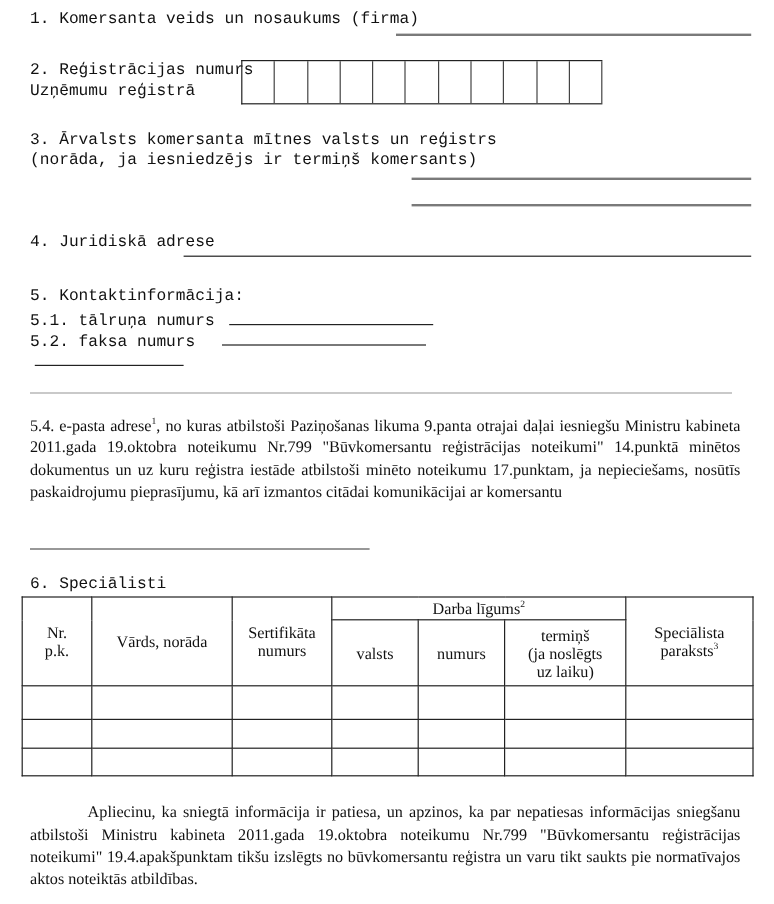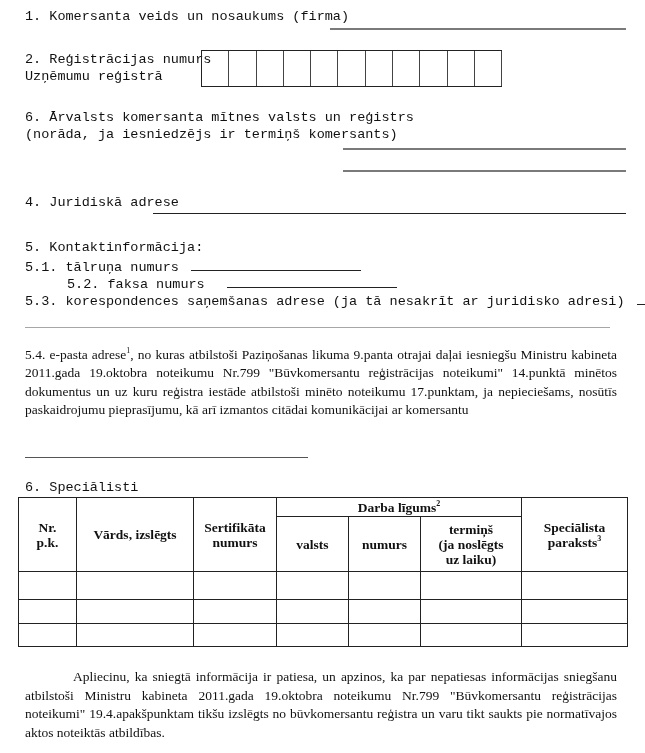--- a/index.html
+++ b/index.html
@@ -17,21 +17,21 @@
     .reg-box { width: 26.3px; height: 35px; border-right: 1.5px solid #444; }
     .para { position: absolute; left: 25px; width: 592px; line-height: 18.4px; text-align: justify; text-align-last: left; }
     sup { font-size: 8px; line-height: 0; vertical-align: 6px; }
     table.spec {
       position: absolute; left: 18px; top: 497px; width: 609px;
       border-collapse: collapse; table-layout: fixed;
       font-size: 13.5px;
     }
     table.spec td, table.spec th {
       border: 1.4px solid #222; padding: 0; text-align: center; vertical-align: middle;
-      font-weight: bold; line-height: 15px;
+      font-weight: normal; line-height: 15px;
     }
     table.spec th.sub { vertical-align: middle; }
     .decl { position: absolute; left: 25px; top: 668px; width: 592px; line-height: 18.6px; text-align: justify; }
   </style>
 </head>
 <body>
 
 <div class="abs" style="left:25px; top:9px;">1. Komersanta veids un nosaukums (firma)</div>
 <div class="line gray" style="left:330px; top:28px; width:296px;"></div>
 
@@ -44,39 +44,38 @@
   <div class="reg-box"></div>
   <div class="reg-box"></div>
   <div class="reg-box"></div>
   <div class="reg-box"></div>
   <div class="reg-box"></div>
   <div class="reg-box"></div>
   <div class="reg-box"></div>
   <div class="reg-box"></div>
 </div>
 
-<div class="abs" style="left:25px; top:110px;">6. Ārvalsts komersanta mītnes valsts un reģistrs</div>
+<div class="abs" style="left:25px; top:110px;">3. Ārvalsts komersanta mītnes valsts un reģistrs</div>
 <div class="abs" style="left:25px; top:127px;">(norāda, ja iesniedzējs ir termiņš komersants)</div>
 <div class="line gray" style="left:343px; top:148px; width:283px;"></div>
 <div class="line gray" style="left:343px; top:170px; width:283px;"></div>
 
 <div class="abs" style="left:25px; top:195px;">4. Juridiskā adrese</div>
 <div class="line" style="left:153px; top:213px; width:473px;"></div>
 
 <div class="abs" style="left:25px; top:240px;">5. Kontaktinformācija:</div>
 <div class="abs" style="left:25px; top:258px;">
   <span>5.1. tālruņa numurs</span>
   <span class="blank" style="width:170px; margin-left:4px;"></span>
 </div>
-<div class="abs" style="left:25px; top:275px;margin-left:42px;">
+<div class="abs" style="left:25px; top:275px;">
   <span>5.2. faksa numurs</span>
   <span class="blank" style="width:170px; margin-left:14px;"></span>
 </div>
 <div class="abs" style="left:25px; top:292px;">
-  <span>5.3. korespondences saņemšanas adrese (ja tā nesakrīt ar juridisko adresi)</span>
   <span class="blank" style="width:124px; margin-left:4px;"></span>
 </div>
 <div class="line light" style="left:25px; top:327px; width:585px;"></div>
 
 <div class="para" style="top:346px;"><span>5.4. e-pasta adrese</span><sup>1</sup><span>, no kuras atbilstoši Paziņošanas likuma 9.panta otrajai daļai iesniegšu Ministru kabineta 2011.gada 19.oktobra noteikumu Nr.799 "Būvkomersantu reģistrācijas noteikumi" 14.punktā minētos dokumentus un uz kuru reģistra iestāde atbilstoši minēto noteikumu 17.punktam, ja nepieciešams, nosūtīs paskaidrojumu pieprasījumu, kā arī izmantos citādai komunikācijai ar komersantu</span></div>
 <div class="line" style="left:25px; top:457px; width:283px; border-top-color:#555;"></div>
 
 <div class="abs" style="left:25px; top:480px;">6. Speciālisti</div>
 <table class="spec">
   <colgroup>
@@ -84,21 +83,21 @@
       <col style="width:117px">
       <col style="width:83px">
     <col style="width:72px">
       <col style="width:72px">
       <col style="width:101px">
       <col style="width:106px">
   </colgroup>
   <tbody>
       <tr style="height:19px;">
     <th rowspan="2"><span>Nr.</span><br><span>p.k.</span></th>
-    <th rowspan="2">Vārds, izslēgts</th>
+    <th rowspan="2">Vārds, norāda</th>
     <th rowspan="2"><span>Sertifikāta</span><br><span>numurs</span></th>
     <th colspan="3"><span>Darba līgums</span><sup>2</sup></th>
     <th rowspan="2"><span>Speciālista</span><br><span>paraksts</span><sup>3</sup></th>
   </tr>
   <tr style="height:55px;">
     <th class="sub">valsts</th>
     <th class="sub">numurs</th>
     <th class="sub"><span>termiņš</span><br><span>(ja noslēgts</span><br><span>uz laiku)</span></th>
   </tr>
   <tr style="height:28px;">

